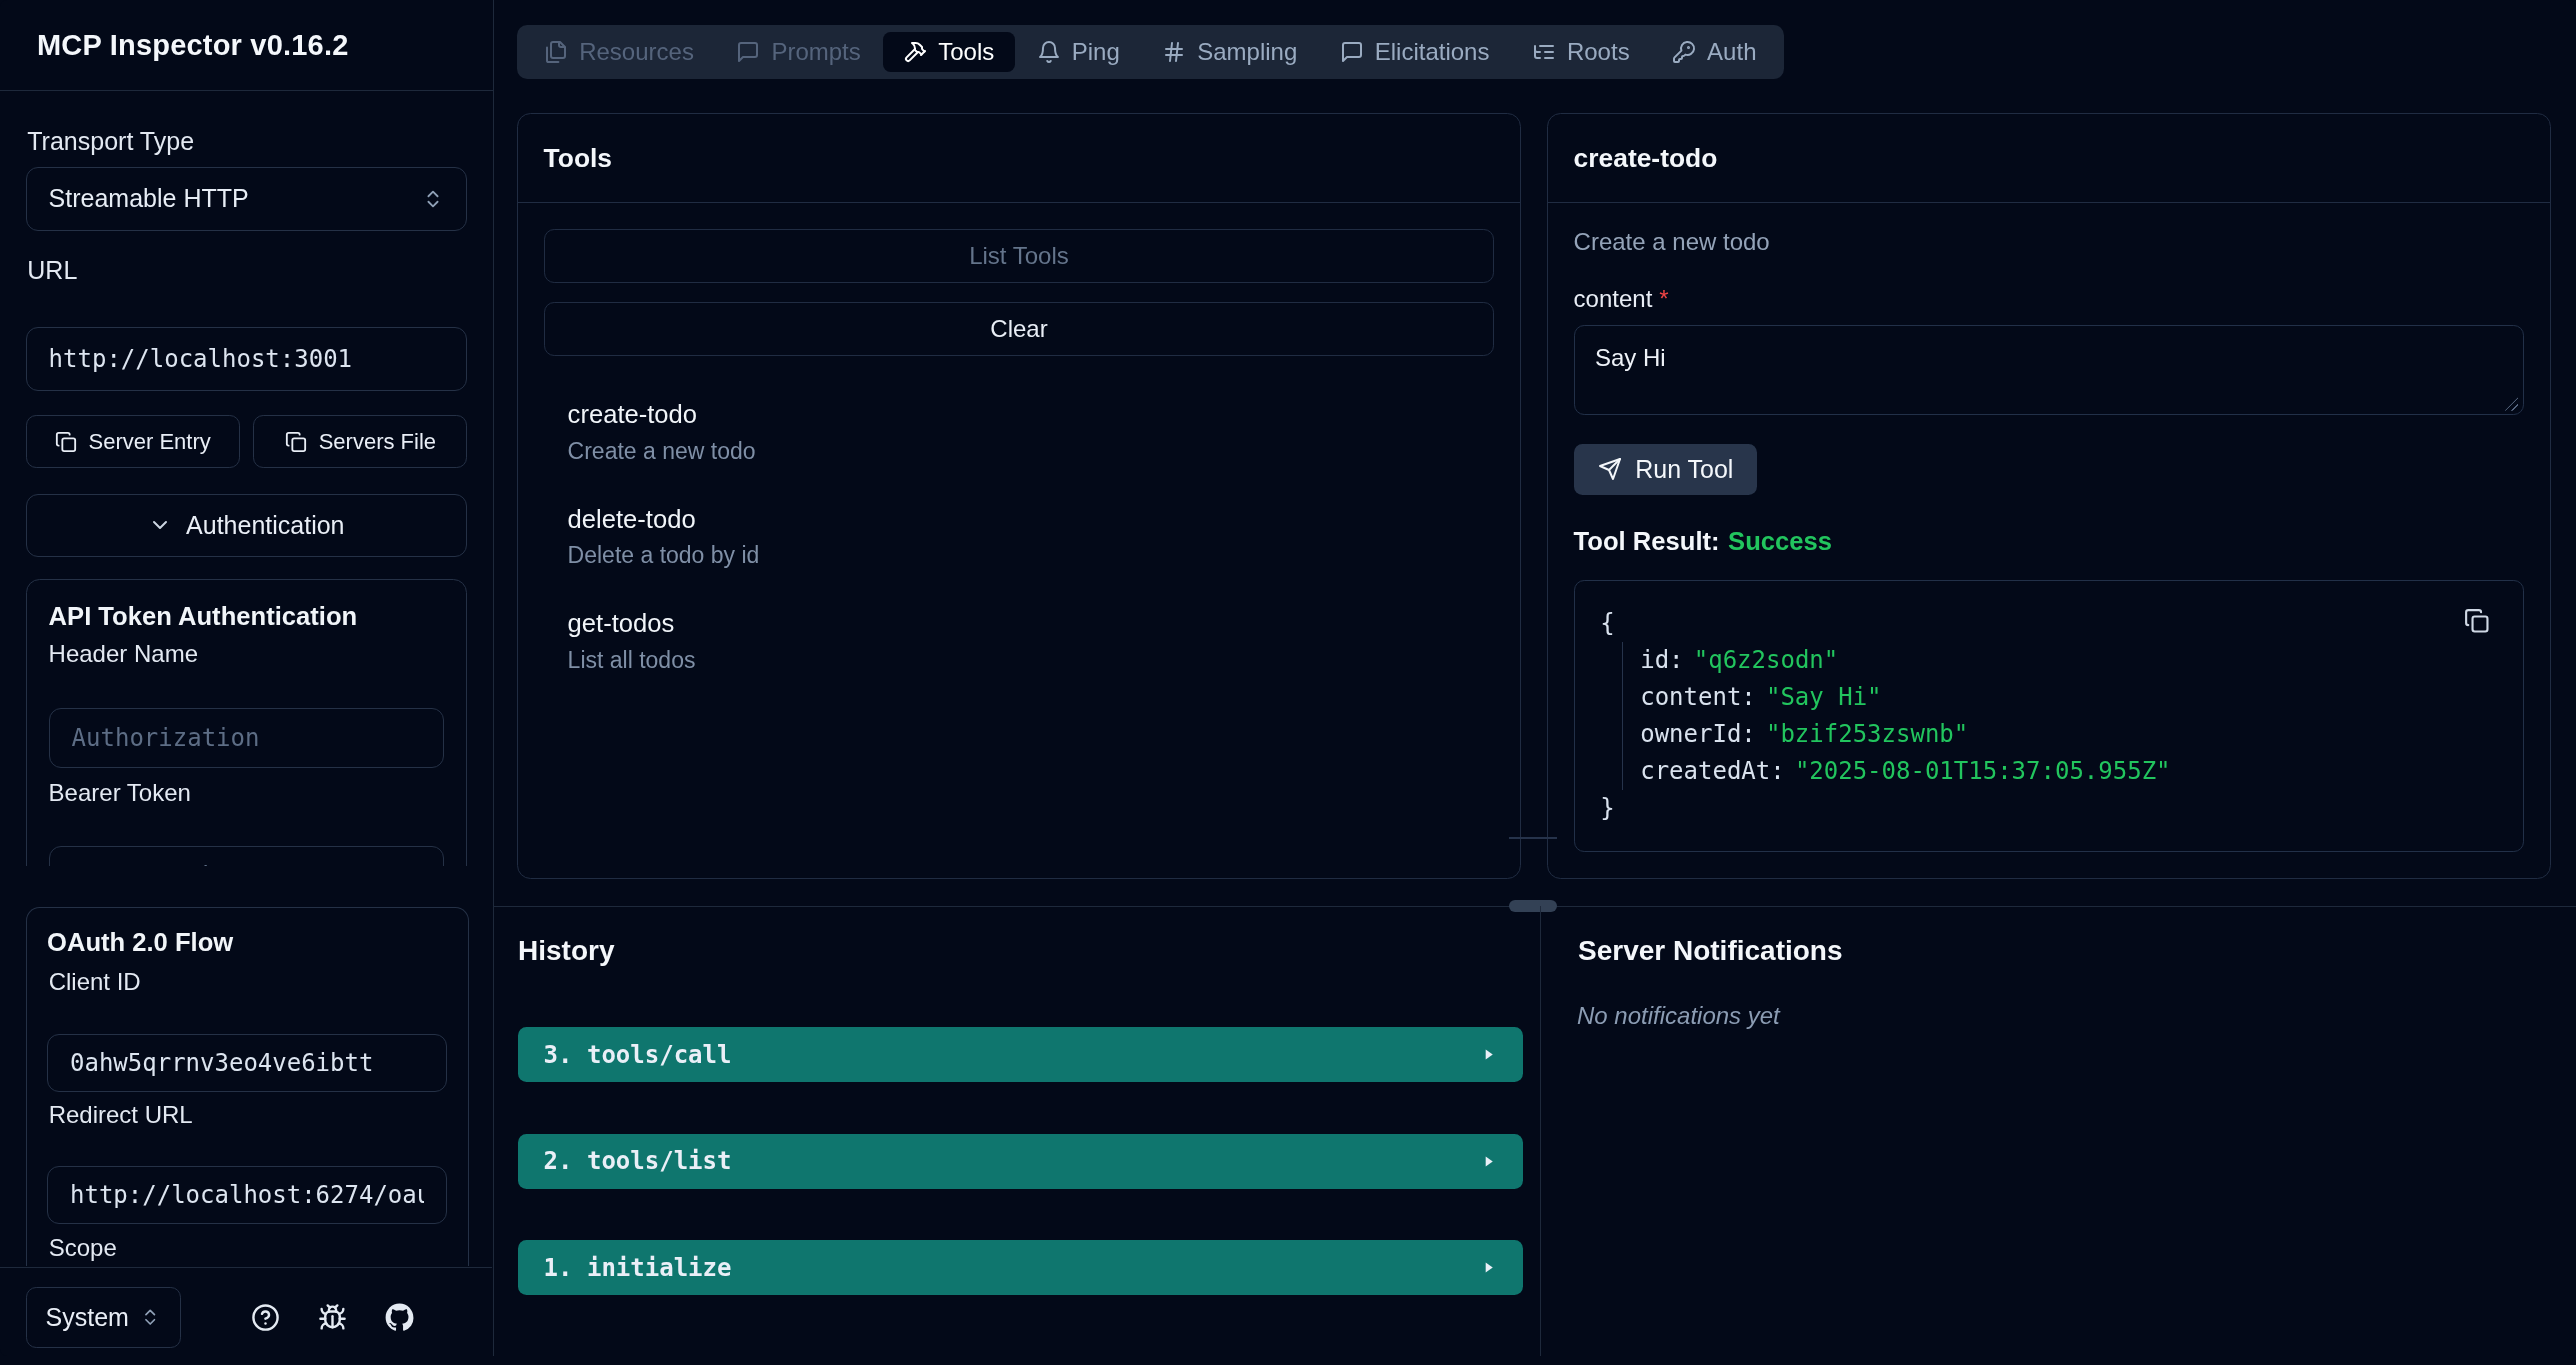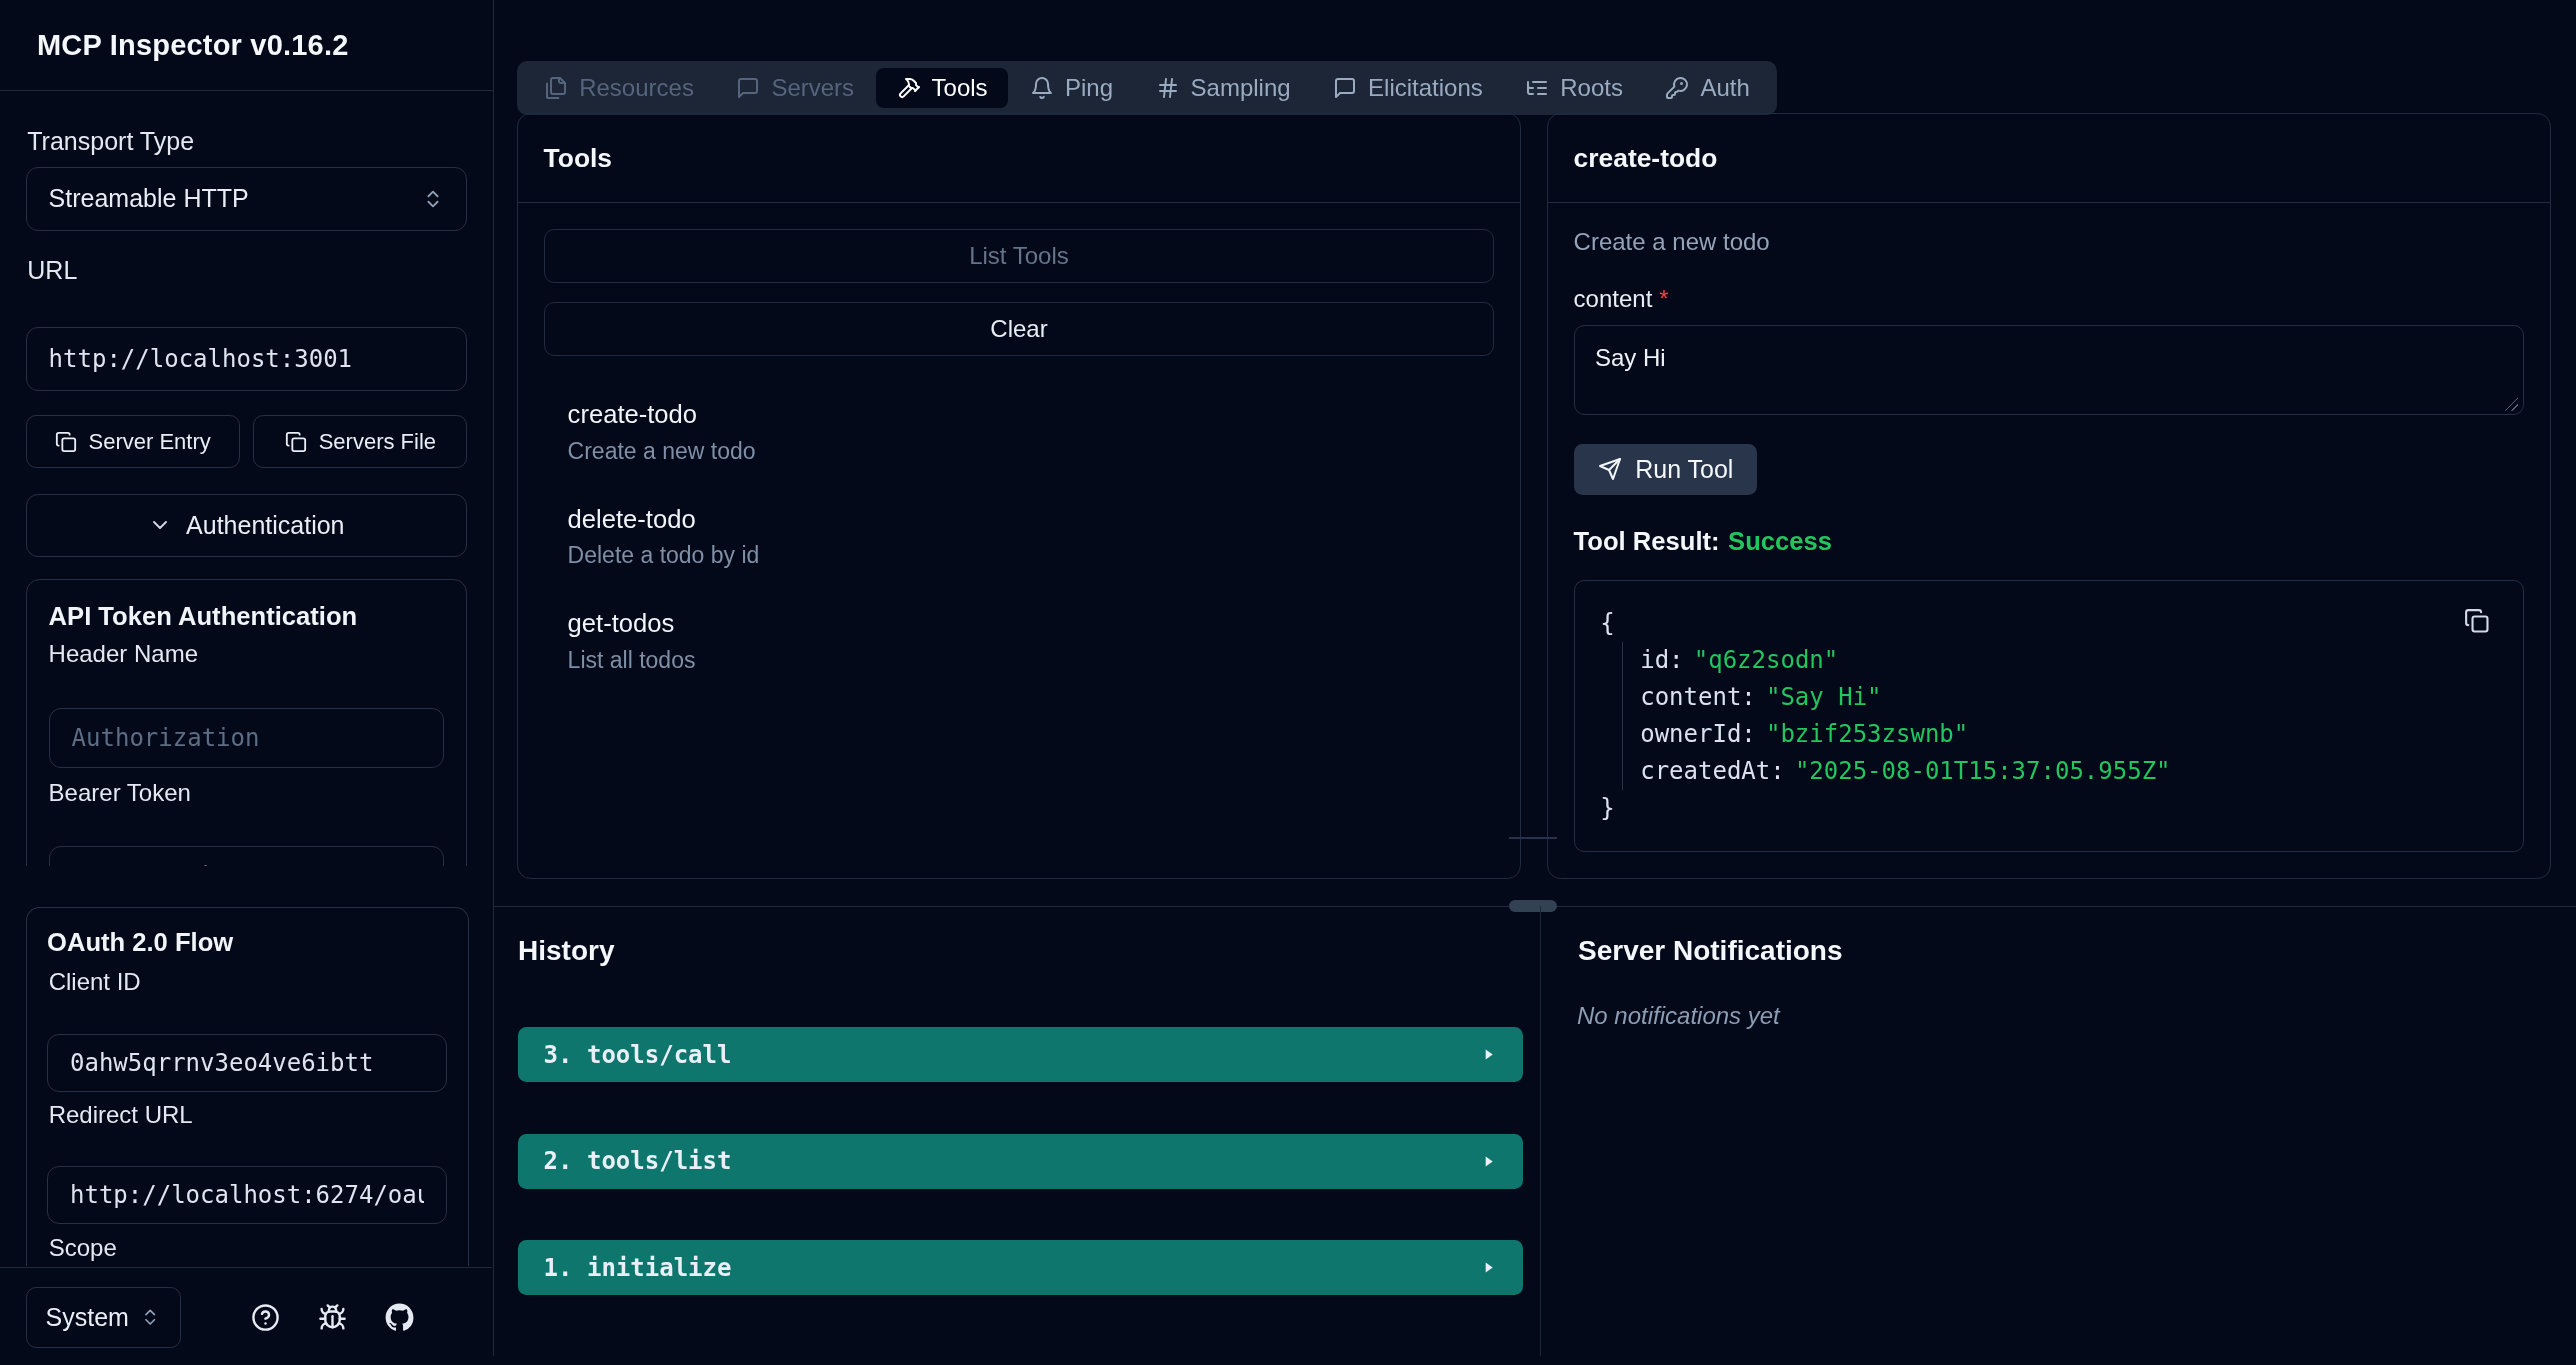--- a/index.html
+++ b/index.html
@@ -34,21 +34,21 @@
   .oauth-title { font-size: 25.6px; font-weight: 700; color: #f1f5f9; line-height: 29px; margin-bottom: 12px; }
   .oauth-card .field-label { font-size: 24px; line-height: 25.6px; margin: 0 0 6.8px 1.7px; }
   .oauth-card .text-input { height: 58px; margin-bottom: 10.2px; white-space: nowrap; overflow: hidden; }
   .sb-footer { position: absolute; left: 0; right: 0.9px; top: 1267px; bottom: 0; border-top: 0.9px solid #1e293b; display: flex; align-items: center; padding: 0 25.6px; }
   .system-select { width: 155px; height: 61px; border: 0.9px solid #253146; border-radius: 10.2px; display: flex; align-items: center; justify-content: space-between; padding: 0 19px; font-size: 25px; color: #e9eef6; cursor: pointer; }
   .system-select .updown { color: #8fa0b6; }
   .footer-icons { flex: 1; display: flex; justify-content: space-around; align-items: center; padding: 0 34px 0 51px; }
   .footer-icons svg { width: 29px; height: 29px; color: #e4eaf2; cursor: pointer; }
 
   
-  .tabbar { position: absolute; left: 517px; top: 25px; height: 54px; display: inline-flex; align-items: center; background: #1c2637; border-radius: 10.2px; padding: 0 6.8px; gap: 1.7px; margin-top: 36px; }
+  .tabbar { position: absolute; left: 517px; top: 25px; height: 54px; display: inline-flex; align-items: center; background: #1c2637; border-radius: 10.2px; padding: 0 6.8px; gap: 1.7px; }
   .tab { display: flex; align-items: center; gap: 11px; height: 40px; padding: 0 20.4px; border-radius: 7.7px; font-size: 24px; font-weight: 500; color: #9aabc1; cursor: pointer; white-space: nowrap; }
   .tab svg { width: 24px; height: 24px; }
   .tab.active { background: #030918; color: #ffffff; }
   .tab.disabled { color: #55647c; cursor: default; }
 
   
   .panel { position: absolute; top: 113px; height: 766px; border: 0.9px solid #202c42; border-radius: 13.6px; }
   .panel.tools-panel { left: 517px; width: 1004px; }
   .panel.tool-panel { left: 1547px; width: 1004px; }
   .panel-header { height: 89px; border-bottom: 0.9px solid #202c42; display: flex; align-items: center; padding: 0 25.6px; font-size: 26.4px; font-weight: 700; color: #f4f7fb; }
@@ -200,21 +200,21 @@
           <path d="M20 7h-3a2 2 0 0 1-2-2V2"></path>
           <path d="M9 18a2 2 0 0 1-2-2V4a2 2 0 0 1 2-2h7l5 5v9a2 2 0 0 1-2 2Z"></path>
           <path d="M3 7.6v12.8A1.6 1.6 0 0 0 4.6 22h9.8"></path>
         </svg>
       <span>Resources</span>
     </div>
     <div class="tab disabled">
       <svg viewBox="0 0 24 24" fill="none" stroke="currentColor" stroke-width="2" stroke-linecap="round" stroke-linejoin="round">
           <path d="M21 15a2 2 0 0 1-2 2H7l-4 4V5a2 2 0 0 1 2-2h14a2 2 0 0 1 2 2z"></path>
         </svg>
-      <span>Servers</span>
+      <span>Prompts</span>
     </div>
     <div class="tab active">
       <svg viewBox="0 0 24 24" fill="none" stroke="currentColor" stroke-width="2" stroke-linecap="round" stroke-linejoin="round">
           <path d="m15 12-8.373 8.373a1 1 0 1 1-3-3L12 9"></path>
           <path d="m18 15 4-4"></path>
           <path d="m21.5 11.5-1.914-1.914A2 2 0 0 1 19 8.172V7l-2.26-2.26a6 6 0 0 0-4.202-1.756L9 2.96l.92.82A6.18 6.18 0 0 1 12 8.4V10l2 2h1.172a2 2 0 0 1 1.414.586L18.5 14.5"></path>
         </svg>
       <span>Tools</span>
     </div>
     <div class="tab">

